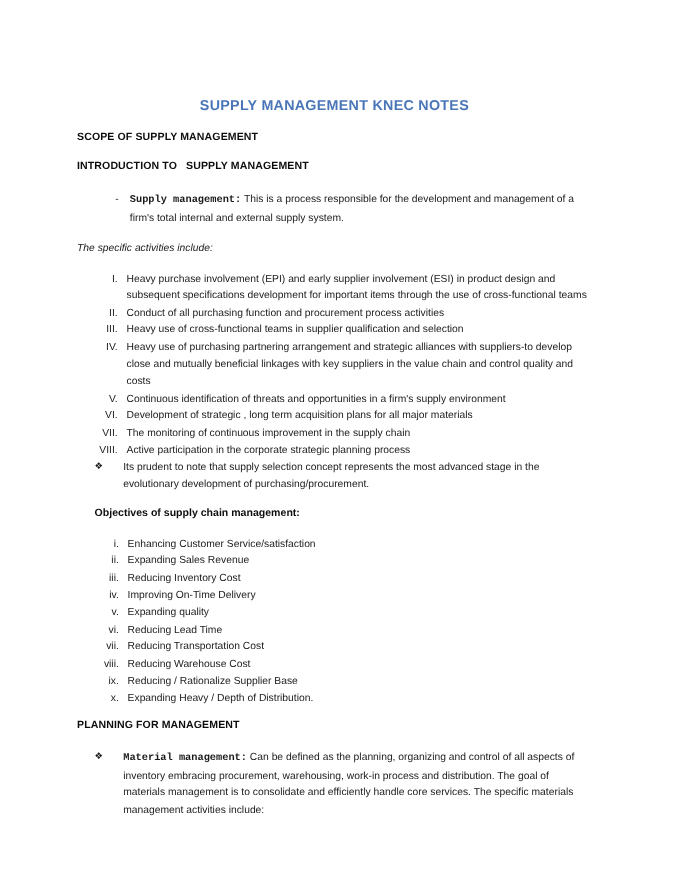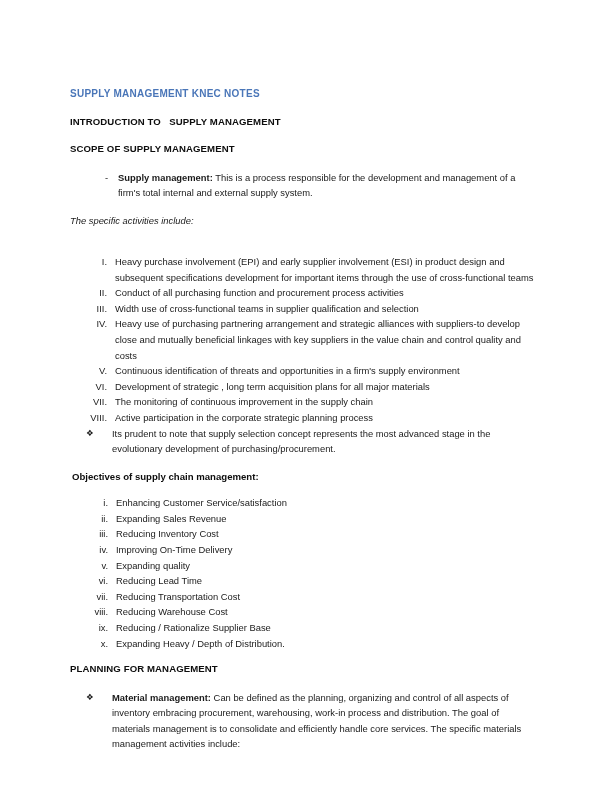--- a/index.html
+++ b/index.html
@@ -20,67 +20,68 @@
     position: absolute;
     left: 70px;
     top: 88px;
     width: 468px;
   }
 
   
   .h-blue {
     color: #4a76b8;
     font-weight: bold;
-    font-size: 10px;
+    font-size: 13px;
     letter-spacing: 0.25px;
     margin: 0 0 15.5px 0;
     line-height: 1.2;
+    text-align: center;
   }
   .h-black {
     color: #0d0d0d;
     font-weight: bold;
     font-size: 9.6px;
     letter-spacing: 0.1px;
     margin: 0 0 16px 0;
     line-height: 1.2;
     white-space: pre;
   }
   .h-black.tight { margin-bottom: 15px; }
   .h-sub {
     color: #0d0d0d;
     font-weight: bold;
     font-size: 9.6px;
-    margin: 0 0 13px 2px;
+    margin: 0 0 13px 16px;
     line-height: 1.2;
   }
   .italic-lead {
     font-style: italic;
     font-size: 9.4px;
     color: #1a1a1a;
-    margin: 0 0 28px 0;
+    margin: 0 0 14px 0;
     line-height: 1.2;
   }
 
   
   .row {
     display: flex;
     align-items: flex-start;
     font-size: 9.4px;
     line-height: 15.6px;
     color: #1a1a1a;
   }
   .marker {
     flex: 0 0 auto;
     text-align: right;
     color: #1a1a1a;
   }
   .body-txt {
     flex: 1 1 auto;
   }
-  b.lead { font-weight: bold; }
+  b.lead { font-weight: bold; font-family: Liberation Mono, monospace; }
 
   
   .dash-block { margin: 0 0 14px 0; }
   .dash-block .marker { width: 22px; padding-right: 10px; margin-left: 16px; }
   .dash-block .body-txt { padding-right: 2px; }
 
   
   .roman-upper { margin: 0 0 0 0; }
   .roman-upper .row { margin-bottom: 0px; }
   .roman-upper .marker { width: 26px; padding-right: 8px; margin-left: 11px; }
@@ -104,22 +105,22 @@
   .gap-12 { height: 12px; }
 </style>
 </head>
 <body>
 
 <div class="page">
   <div class="content">
 
     <div class="h-blue">SUPPLY MANAGEMENT KNEC NOTES</div>
 
+    <div class="h-black tight">SCOPE OF SUPPLY MANAGEMENT</div>
     <div class="h-black">INTRODUCTION TO   SUPPLY MANAGEMENT</div>
-    <div class="h-black tight">SCOPE OF SUPPLY MANAGEMENT</div>
 
     <div class="dash-block">
       <div class="row">
         <span class="marker">-</span>
         <span class="body-txt"><b class="lead">Supply management:</b><span> This is a process responsible for the development and management of a firm's total internal and external supply system.</span></span>
       </div>
     </div>
 
     <div class="italic-lead">The specific activities include:</div>
 
@@ -127,21 +128,21 @@
       <div class="row">
         <span class="marker">I.</span>
         <span class="body-txt">Heavy purchase involvement (EPI) and early supplier involvement (ESI) in product design and subsequent specifications development for important items through the use of cross-functional teams</span>
       </div>
       <div class="row">
         <span class="marker">II.</span>
         <span class="body-txt">Conduct of all purchasing function and procurement process activities</span>
       </div>
       <div class="row">
         <span class="marker">III.</span>
-        <span class="body-txt">Width use of cross-functional teams in supplier qualification and selection</span>
+        <span class="body-txt">Heavy use of cross-functional teams in supplier qualification and selection</span>
       </div>
       <div class="row">
         <span class="marker">IV.</span>
         <span class="body-txt">Heavy use of purchasing partnering arrangement and strategic alliances with suppliers-to develop close and mutually beneficial linkages with key suppliers in the value chain and control quality and costs</span>
       </div>
       <div class="row">
         <span class="marker">V.</span>
         <span class="body-txt">Continuous identification of threats and opportunities in a firm's supply environment</span>
       </div>
       <div class="row">

